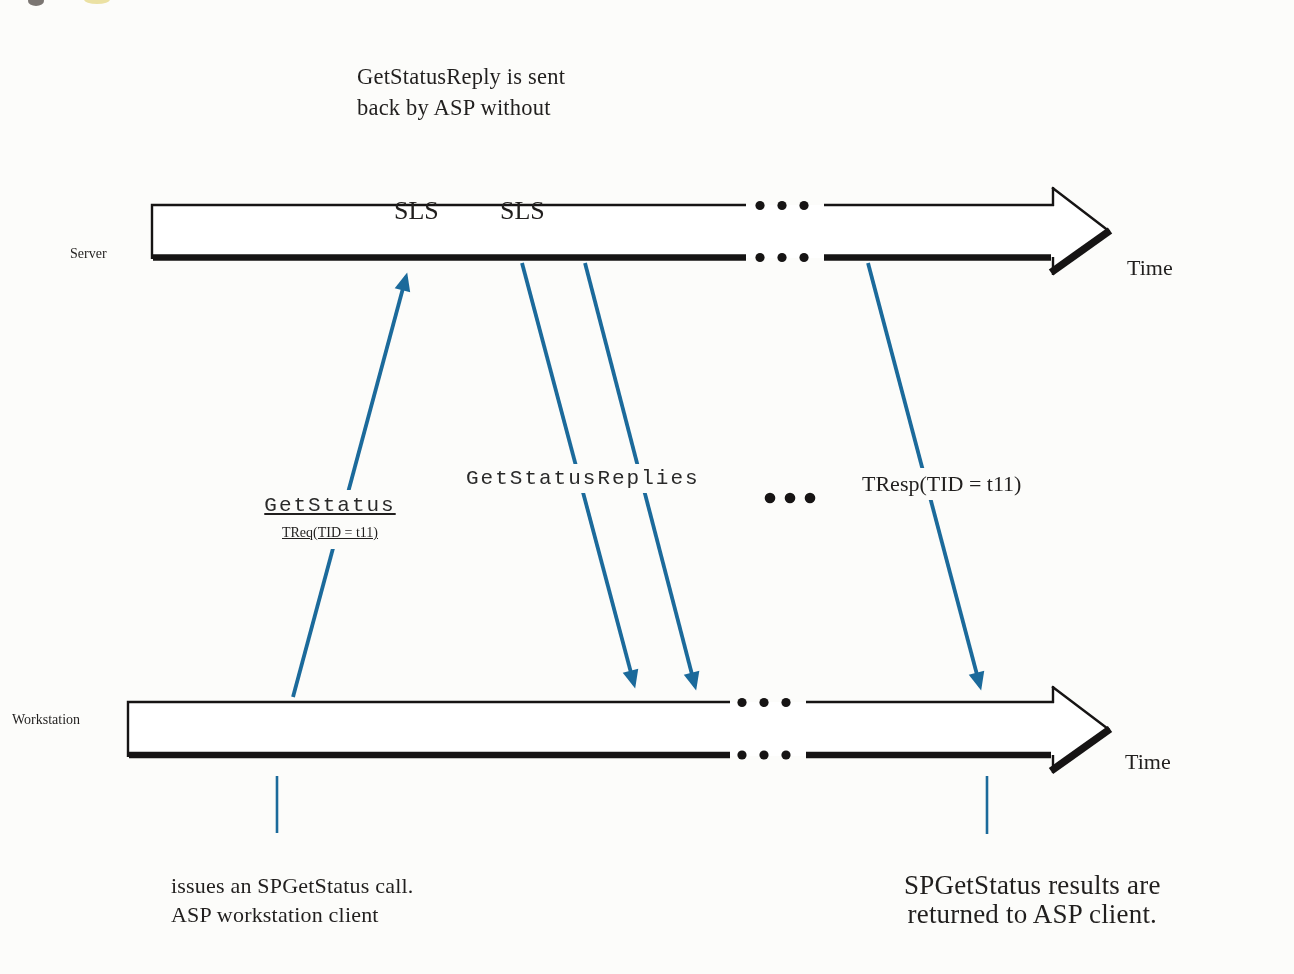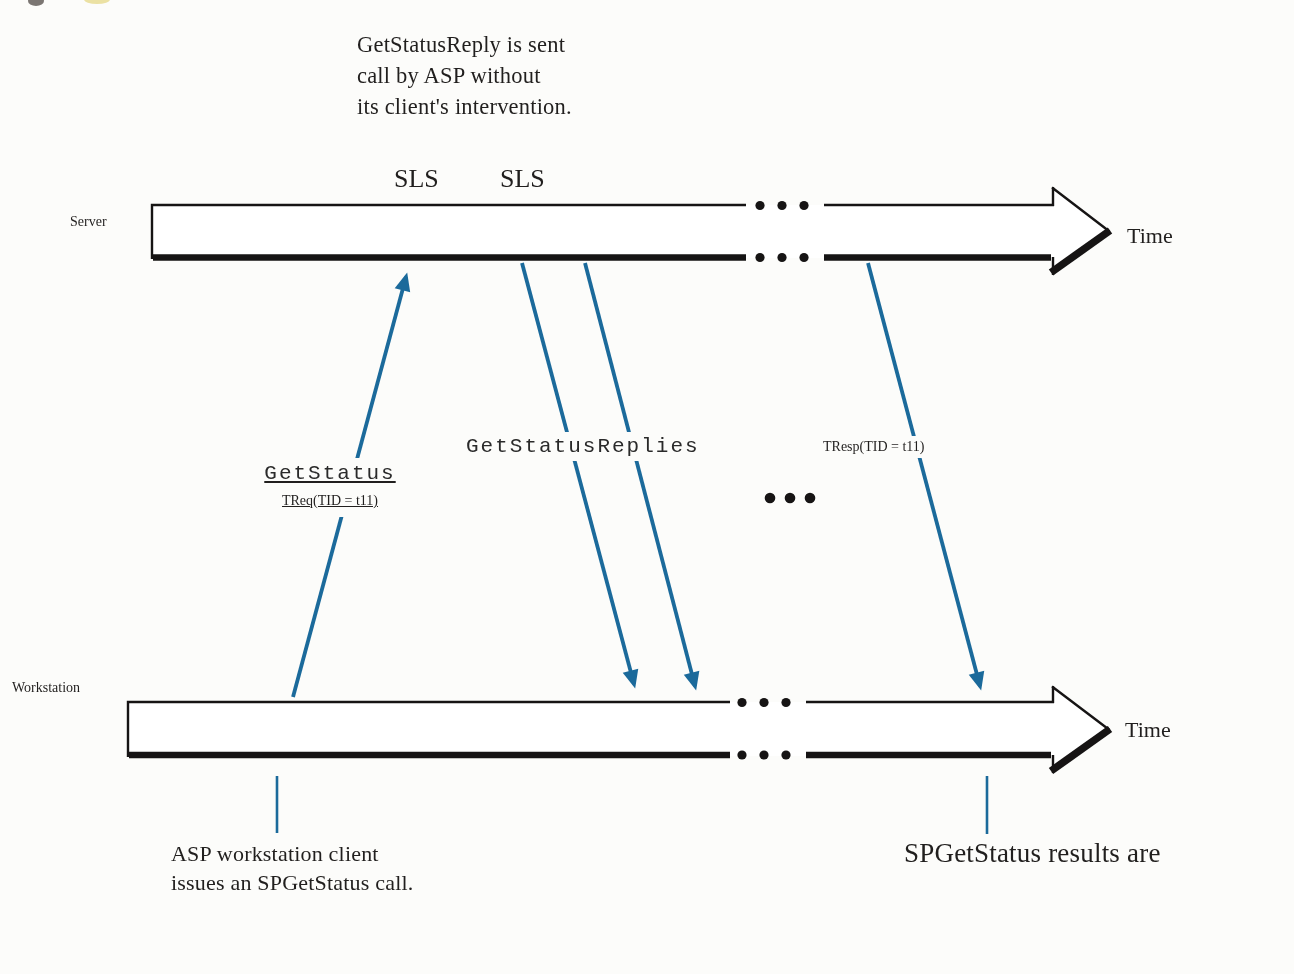--- a/index.html
+++ b/index.html
@@ -2,21 +2,21 @@
 <html style="--background: #fcfcfa; --ink: #211f1e; --timeline-black: #161414; --arrow-blue: #1b6a9b;"><head>
 <meta charset="utf-8">
 <style>
   html,body{margin:0;padding:0;}
   body{
     width:1294px;height:974px;position:relative;overflow:hidden;
     background:var(--background,#fcfcfa);
     color:var(--ink,#211f1e);
     font-family:"Liberation Serif","DejaVu Serif",serif;
   }
-  .abs{position:absolute;}
+  .abs{position:absolute;margin-top:32px;}
   .serif{font-family:"Liberation Serif","DejaVu Serif",serif;}
   .mono{font-family:"Liberation Mono","DejaVu Sans Mono",monospace;}
   .mask{background:var(--background,#fcfcfa);}
 
   #svg-layer{position:absolute;left:0;top:0;width:1294px;height:974px;}
 
   
   .note{font-size:22.5px;line-height:31px;letter-spacing:.2px;}
   #top-note{left:357px;top:29px;}
   #bottom-left-note{left:171px;top:839px;font-size:22px;line-height:29px;}
@@ -32,21 +32,21 @@
 
   .sls{font-size:26px;}
   #sls-1{left:394px;top:164px;}
   #sls-2{left:500px;top:164px;}
 
   
   #msg-getstatus{left:230px;top:458px;width:200px;text-align:center;padding:2px 0 3px;text-decoration:underline;}
   #msg-getstatus .m1{font-size:21px;letter-spacing:2px;line-height:27px;color:#2a2a2a;}
   #msg-getstatus .m2{font-size:14px;line-height:27px;}
   #msg-replies{left:458px;top:432px;padding:3px 8px;font-size:21px;letter-spacing:2px;color:#2a2a2a;}
-  #msg-tresp{left:815px;top:436px;padding:3px 8px;font-size:14px;}
+  #msg-tresp{left:854px;top:436px;padding:3px 8px;font-size:22px;}
 
   
   .smudge{position:absolute;border-radius:50%;}
   #smudge-1{left:28px;top:-4px;width:16px;height:10px;background:#5a5450;opacity:.8;}
   #smudge-2{left:84px;top:-5px;width:26px;height:9px;background:#d8c23a;opacity:.45;}
 </style>
 </head>
 <body>
 
 <svg id="svg-layer" viewBox="0 0 1294 974">
@@ -100,22 +100,21 @@
   </g>
 
   <g style="stroke:var(--arrow-blue,#1b6a9b);stroke-width:2.6;fill:none">
     <line x1="277" y1="776" x2="277" y2="833"></line>
     <line x1="987" y1="776" x2="987" y2="834"></line>
   </g>
 </svg>
 
 <div class="abs note serif" id="top-note">
   <div>GetStatusReply is sent</div>
-  <div>call by ASP without</div>
-  <div>its client's intervention.</div>
+  <div>back by ASP without</div>
 </div>
 
 <div class="abs sls serif" id="sls-1">SLS</div>
 <div class="abs sls serif" id="sls-2">SLS</div>
 
 <div class="abs lane-label serif" id="server-label">Server</div>
 <div class="abs lane-label serif" id="workstation-label">Workstation</div>
 
 <div class="abs time-label serif" id="time-server">Time</div>
 <div class="abs time-label serif" id="time-workstation">Time</div>
@@ -123,22 +122,23 @@
 <div class="abs mask" id="msg-getstatus">
   <div class="m1 mono">GetStatus</div>
   <div class="m2 serif">TReq(TID = t11)</div>
 </div>
 
 <div class="abs mask mono" id="msg-replies">GetStatusReplies</div>
 
 <div class="abs mask serif" id="msg-tresp">TResp(TID = t11)</div>
 
 <div class="abs note serif" id="bottom-left-note">
+  <div>issues an SPGetStatus call.</div>
   <div>ASP workstation client</div>
-  <div>issues an SPGetStatus call.</div>
 </div>
 
 <div class="abs note serif" id="bottom-right-note">
   <div>SPGetStatus results are</div>
+  <div>returned to ASP client.</div>
 </div>
 
 <div class="smudge" id="smudge-1"></div>
 <div class="smudge" id="smudge-2"></div>
 
 </body></html>

